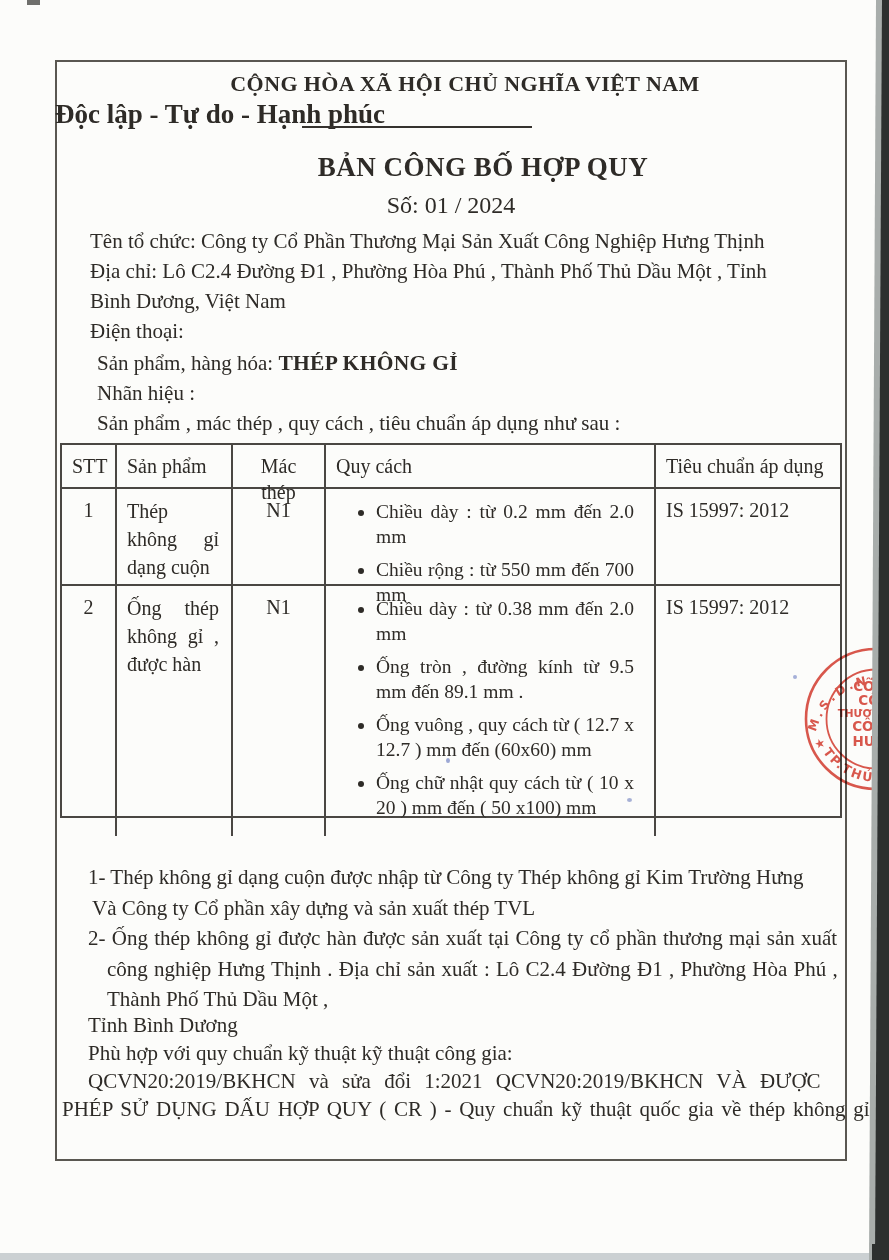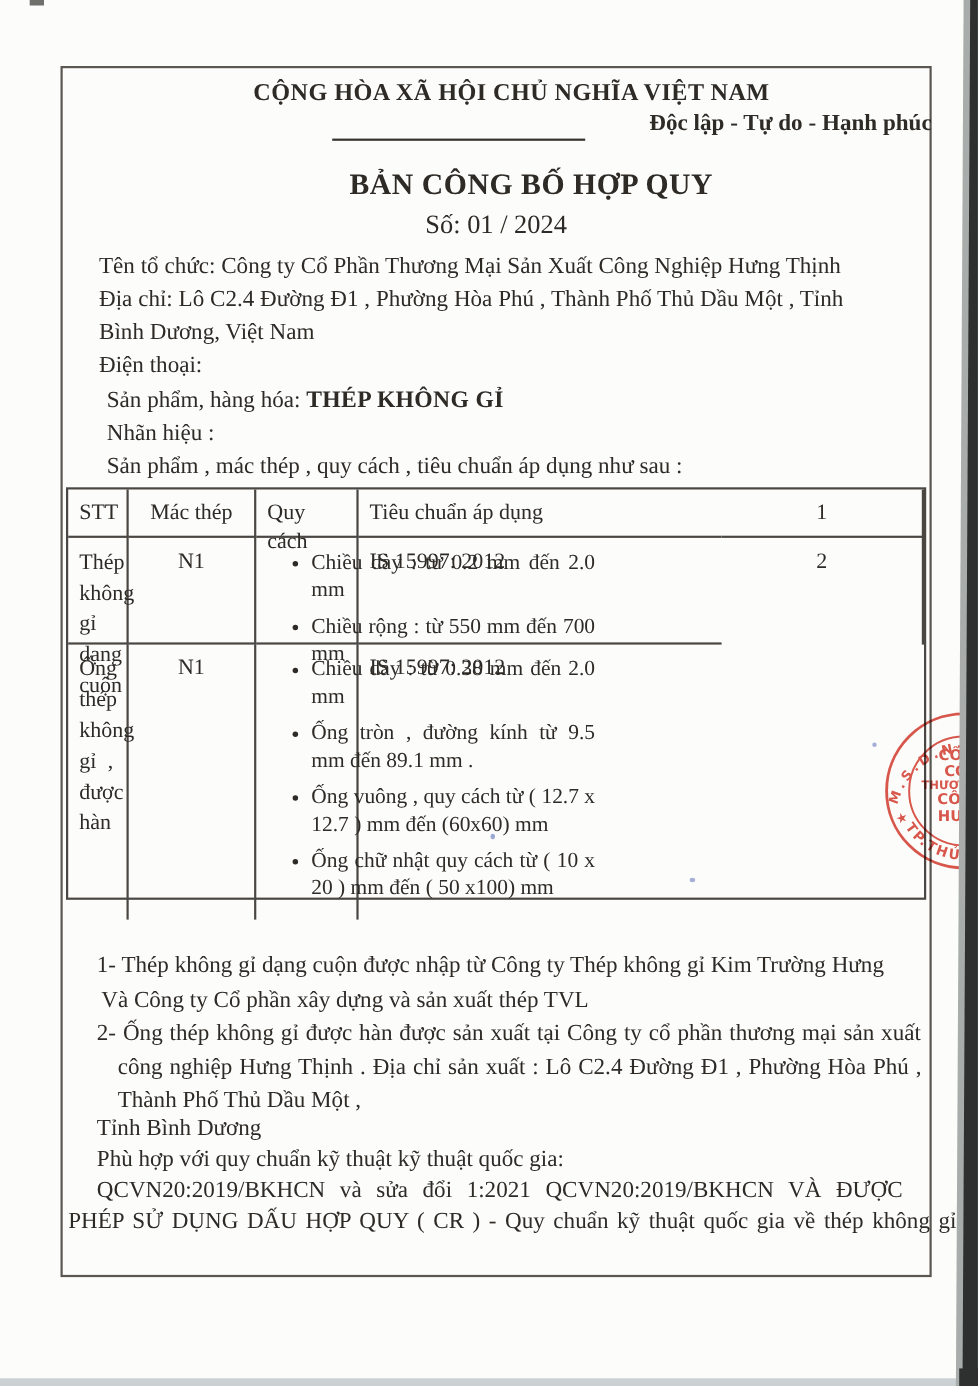--- a/index.html
+++ b/index.html
@@ -12,22 +12,22 @@
   .abs{position:absolute;}
   .nowrap{white-space:nowrap;}
   
   .page-border{
     left:55px;top:60px;width:792px;height:1101px;
     border:2px solid #5a5751;box-sizing:border-box;
   }
   
   .nat1{left:55px;top:71px;width:820px;text-align:center;
         font-weight:bold;font-size:22px;letter-spacing:.4px;}
-  .nat2{left:55px;top:99px;width:792px;text-align:right;
-        font-weight:bold;font-size:21px;}
+  .nat2{left:55px;top:99px;width:792px;text-align:left;
+        font-weight:bold;font-size:27px;}
   .nat-underline{left:302px;top:126px;width:230px;height:0;
         border-top:2.5px solid #35322e;}
   .doc-title{left:55px;top:152px;width:856px;text-align:center;
         font-weight:bold;font-size:27px;letter-spacing:.5px;}
   .doc-number{left:55px;top:192px;width:792px;text-align:center;font-size:24px;}
   
   .info{font-size:21px;}
   .l-org  {left:90px;top:229px;}
   .l-addr1{left:90px;top:259px;}
   .l-addr2{left:90px;top:289px;}
@@ -92,20 +92,21 @@
 <div class="abs info l-addr1 nowrap">Địa chỉ: Lô C2.4 Đường Đ1 , Phường Hòa Phú , Thành Phố Thủ Dầu Một , Tỉnh</div>
 <div class="abs info l-addr2 nowrap">Bình Dương, Việt Nam</div>
 <div class="abs info l-phone nowrap">Điện thoại:</div>
 <div class="abs info l-prod nowrap"><span>Sản phẩm, hàng hóa: </span><b>THÉP KHÔNG GỈ</b></div>
 <div class="abs info l-brand nowrap">Nhãn hiệu :</div>
 <div class="abs info l-intro nowrap">Sản phẩm , mác thép , quy cách , tiêu chuẩn áp dụng như sau :</div>
 
 <div class="abs tbl">
 
   <div class="cell center">STT</div>
+  <div class="cell">Sản phẩm</div>
   <div class="cell center">Mác thép</div>
   <div class="cell">Quy cách</div>
   <div class="cell cLast">Tiêu chuẩn áp dụng</div>
 
   <div class="cell center">1</div>
   <div class="cell just">Thép không gỉ dạng cuộn</div>
   <div class="cell center">N1</div>
   <div class="cell">
     <ul>
       <li>Chiều dày : từ 0.2 mm đến 2.0 mm</li>
@@ -127,21 +128,21 @@
   </div>
   <div class="cell cLast rLast">IS 15997: 2012</div>
 </div>
 
 <div class="abs note n1">1-  Thép không gỉ dạng cuộn được nhập từ Công ty Thép không gỉ Kim Trường Hưng</div>
 <div class="abs note n2">Và Công ty Cổ phần xây dựng và sản xuất thép TVL</div>
 <div class="abs note n3">2-  Ống thép không gỉ được hàn được sản xuất tại Công ty cổ phần thương mại sản xuất</div>
 <div class="abs note n4">công nghiệp Hưng Thịnh . Địa chỉ sản xuất : Lô C2.4 Đường Đ1 , Phường Hòa Phú ,</div>
 <div class="abs note n5">Thành Phố Thủ Dầu Một ,</div>
 <div class="abs note n6">Tỉnh Bình Dương</div>
-<div class="abs note n7">Phù hợp với quy chuẩn kỹ thuật kỹ thuật quốc gia:</div>
+<div class="abs note n7">Phù hợp với quy chuẩn kỹ thuật kỹ thuật công gia:</div>
 <div class="abs note n8">QCVN20:2019/BKHCN và sửa đổi 1:2021 QCVN20:2019/BKHCN VÀ ĐƯỢC</div>
 <div class="abs note n9">PHÉP SỬ DỤNG DẤU HỢP QUY ( CR ) -  Quy chuẩn kỹ thuật quốc gia về thép không gỉ</div>
 
 <svg class="abs stamp" viewBox="-82 -82 164 164">
   <circle cx="0" cy="0" r="70" fill="none" stroke="#d84a3e" stroke-width="2.6"></circle>
   <circle cx="0" cy="0" r="49.5" fill="none" stroke="#d84a3e" stroke-width="1.8"></circle>
   <defs>
     <path id="arcTop" d="M -60 13 A 61.5 61.5 0 0 1 60 13"></path>
     <path id="arcBottom" d="M -54 31 A 62 62 0 0 0 54 31"></path>
   </defs>

